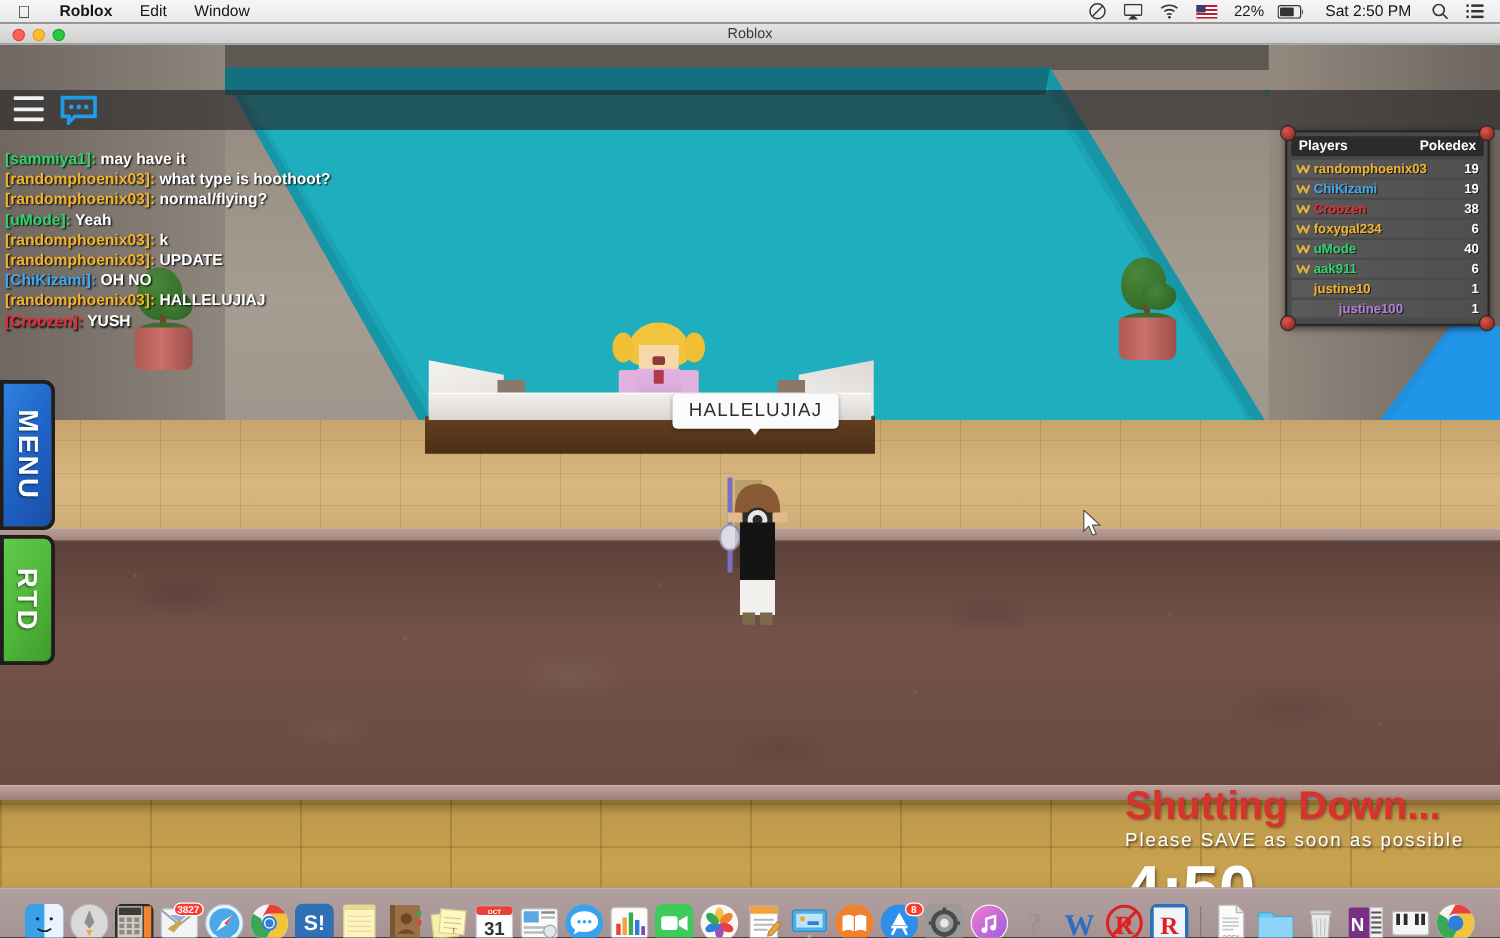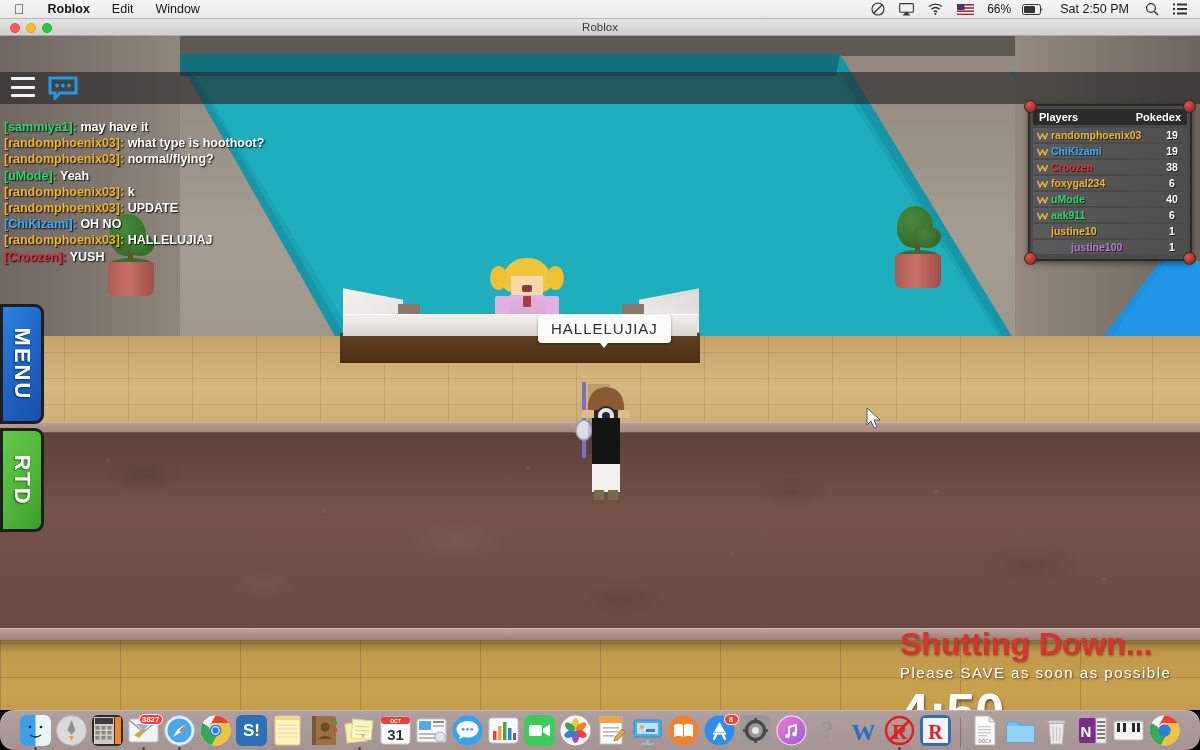--- a/index.html
+++ b/index.html
@@ -223,21 +223,21 @@
     box-shadow:0 2px 6px rgba(0,0,0,0.5); }
   #playerlist .pl-header { display:flex; justify-content:space-between;
     background:#2b2b2b; padding:2px 6px; font-size:11px; font-weight:bold; color:#fff;
     border-radius:2px; margin-bottom:3px; }
   .pl-row { display:flex; align-items:center; height:14px; margin-bottom:2px;
     background:linear-gradient(90deg,#5a5a5a,#4e4e4e); border-radius:2px; padding:0 4px;
     font-size:10.5px; font-weight:bold; }
   .pl-row .badge { width:11px; height:9px; margin-right:3px; flex:0 0 auto; }
   .pl-row .nm { flex:1 1 auto; overflow:hidden; white-space:nowrap;
     text-shadow:1px 1px 0 rgba(0,0,0,0.6); }
-  .pl-row .sc { color:#fff; text-align:center; width:22px; text-shadow:1px 1px 0 rgba(0,0,0,0.6); }
+  .pl-row .sc { color:#fff; text-align:right; width:22px; text-shadow:1px 1px 0 rgba(0,0,0,0.6); }
   .pl-bolt { position:absolute; width:13px; height:13px; border-radius:50%;
     background:radial-gradient(circle at 35% 32%, #e0564c, #7d1f18);
     border:1px solid #2a2a2a; }
   .pl-bolt.tl{ left:-6px; top:-6px; } .pl-bolt.tr{ right:-6px; top:-6px; }
   .pl-bolt.bl{ left:-6px; bottom:-6px; } .pl-bolt.br{ right:-6px; bottom:-6px; }
 
   
   #shutdown { position:absolute; right:0px; top:590px; width:300px; z-index:28;
     text-align:left; }
   #shutdown .sd-title { font-size:32px; font-weight:bold; color:#d8322f;
@@ -246,21 +246,21 @@
   #shutdown .sd-sub { font-size:15px; color:#ffffff; letter-spacing:1.5px;
     line-height:22px; white-space:nowrap; text-shadow:1px 1px 2px rgba(0,0,0,0.6); }
   #shutdown .sd-timer { font-size:52px; font-weight:bold; color:#ffffff;
     line-height:56px; text-shadow:1px 2px 3px rgba(0,0,0,0.5); }
 
   
   #dock { position:absolute; left:0; top:710px; width:1200px; height:40px;
     background:linear-gradient(180deg, rgba(189,170,170,0.94), rgba(172,152,152,0.96));
     border-top:1px solid rgba(255,255,255,0.35);
     display:flex; align-items:flex-start; justify-content:center; gap:2px;
-    padding-top:4px; z-index:70;border-radius:14px; }
+    padding-top:12px; z-index:70; }
   .dock-item { position:relative; width:34px; height:36px; cursor:pointer;
     display:flex; align-items:flex-start; justify-content:center; }
   .dock-icon { width:31px; height:31px; border-radius:6px; position:relative;
     display:flex; align-items:center; justify-content:center;
     font-size:17px; font-weight:bold; color:#fff; overflow:hidden; }
   .dock-dot { position:absolute; bottom:1px; left:50%; margin-left:-1.5px;
     width:3px; height:3px; border-radius:50%; background:#4a4a4a; }
   .dock-badge { position:absolute; top:-1px; right:-2px; min-width:15px; height:11px;
     padding:0 2px; background:#ff3b30; color:#fff; font-size:8px; font-weight:bold;
     border-radius:6px; display:flex; align-items:center; justify-content:center;
@@ -302,21 +302,21 @@
       </div>
       <div class="mb-ricon">
         <svg width="17" height="11" viewBox="0 0 17 11">
             <rect width="17" height="11" fill="#b22234"></rect>
             <rect y="1.6" width="17" height="1.6" fill="#fff"></rect>
             <rect y="4.8" width="17" height="1.6" fill="#fff"></rect>
             <rect y="8" width="17" height="1.6" fill="#fff"></rect>
             <rect width="7.5" height="6" fill="#3c3b6e"></rect>
           </svg>
       </div>
-      <div class="mb-batt">66%</div>
+      <div class="mb-batt">22%</div>
       <div class="mb-ricon">
         <svg width="22" height="11" viewBox="0 0 22 11">
             <rect x="0.5" y="0.5" width="18" height="10" rx="2" fill="none" stroke="#333" stroke-width="1"></rect>
             <rect x="2" y="2" width="11" height="7" rx="1" fill="#333"></rect>
             <path d="M19.6 3.6v3.8c1 -.4 1 -3.4 0 -3.8z" fill="#333"></path>
           </svg>
       </div>
       <div class="mb-clock">Sat 2:50 PM</div>
       <div class="mb-ricon">
         <svg width="14" height="14" viewBox="0 0 14 14">

